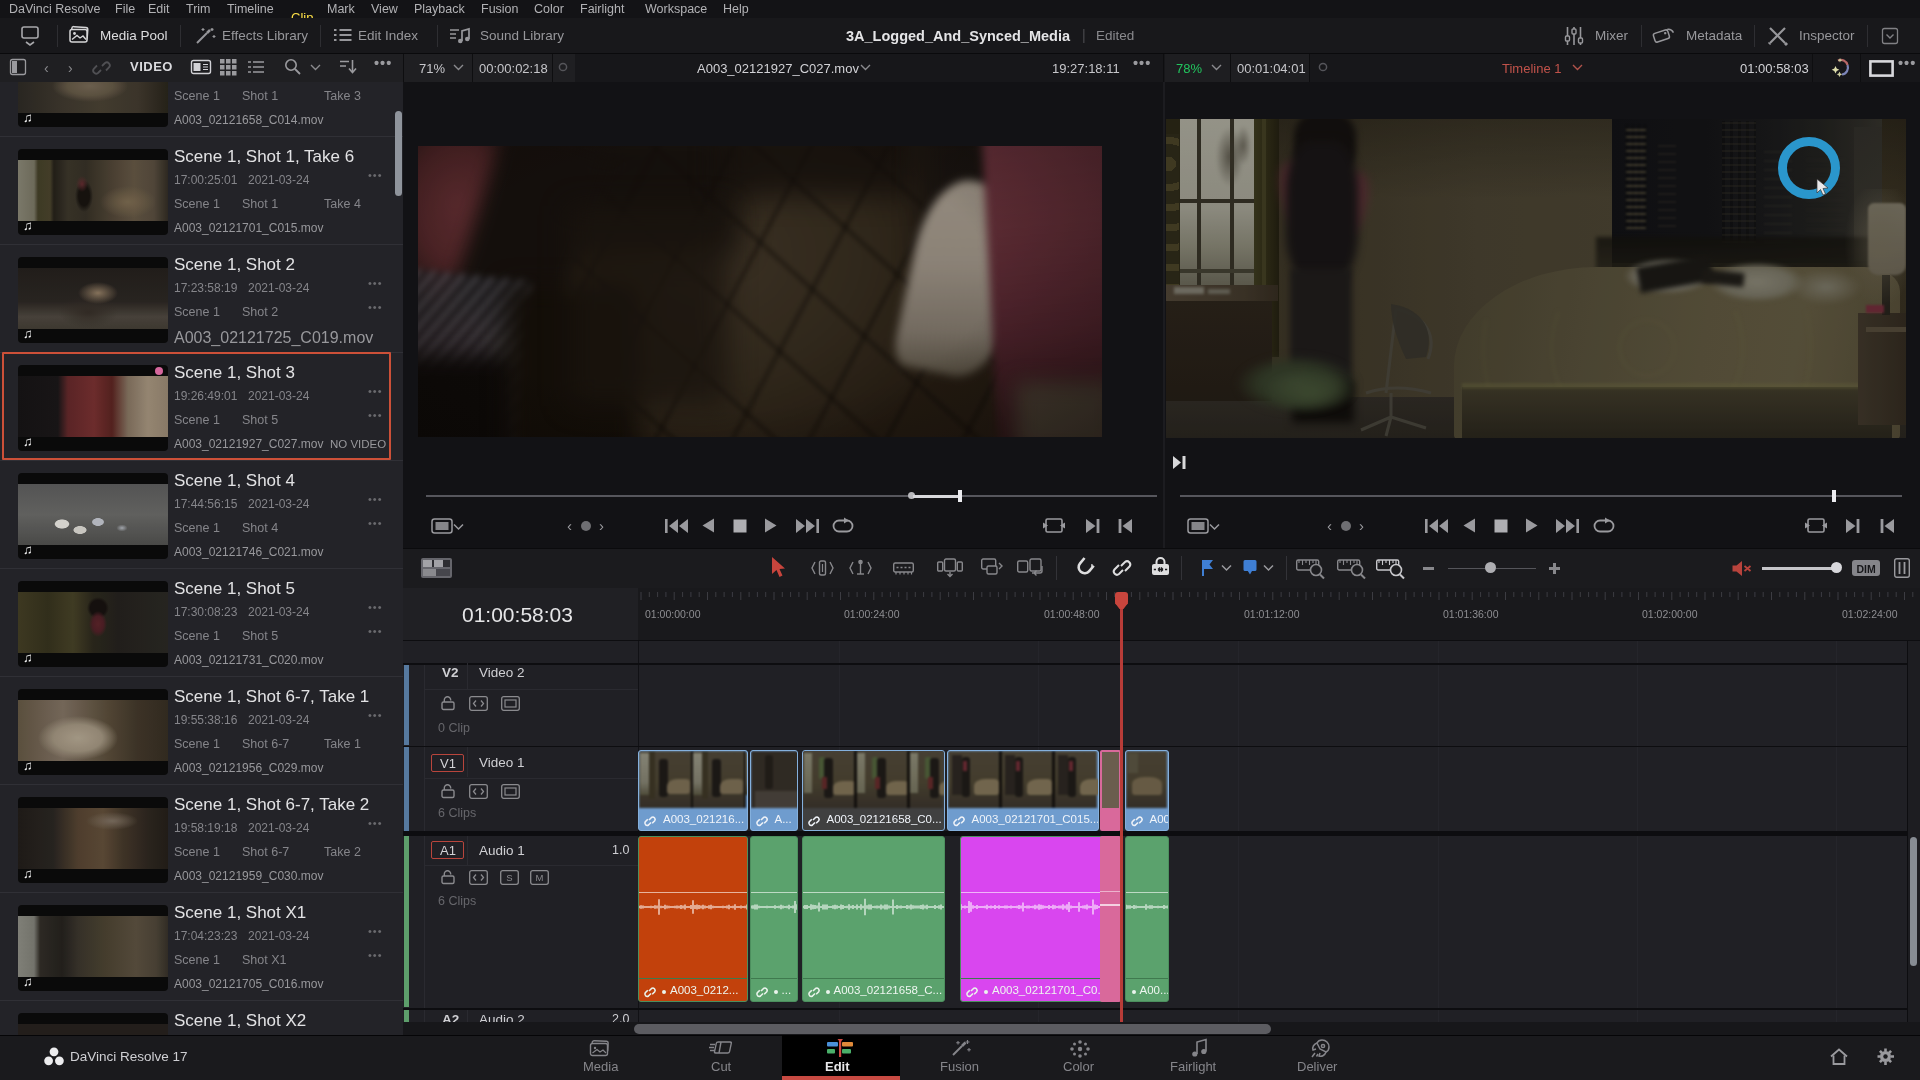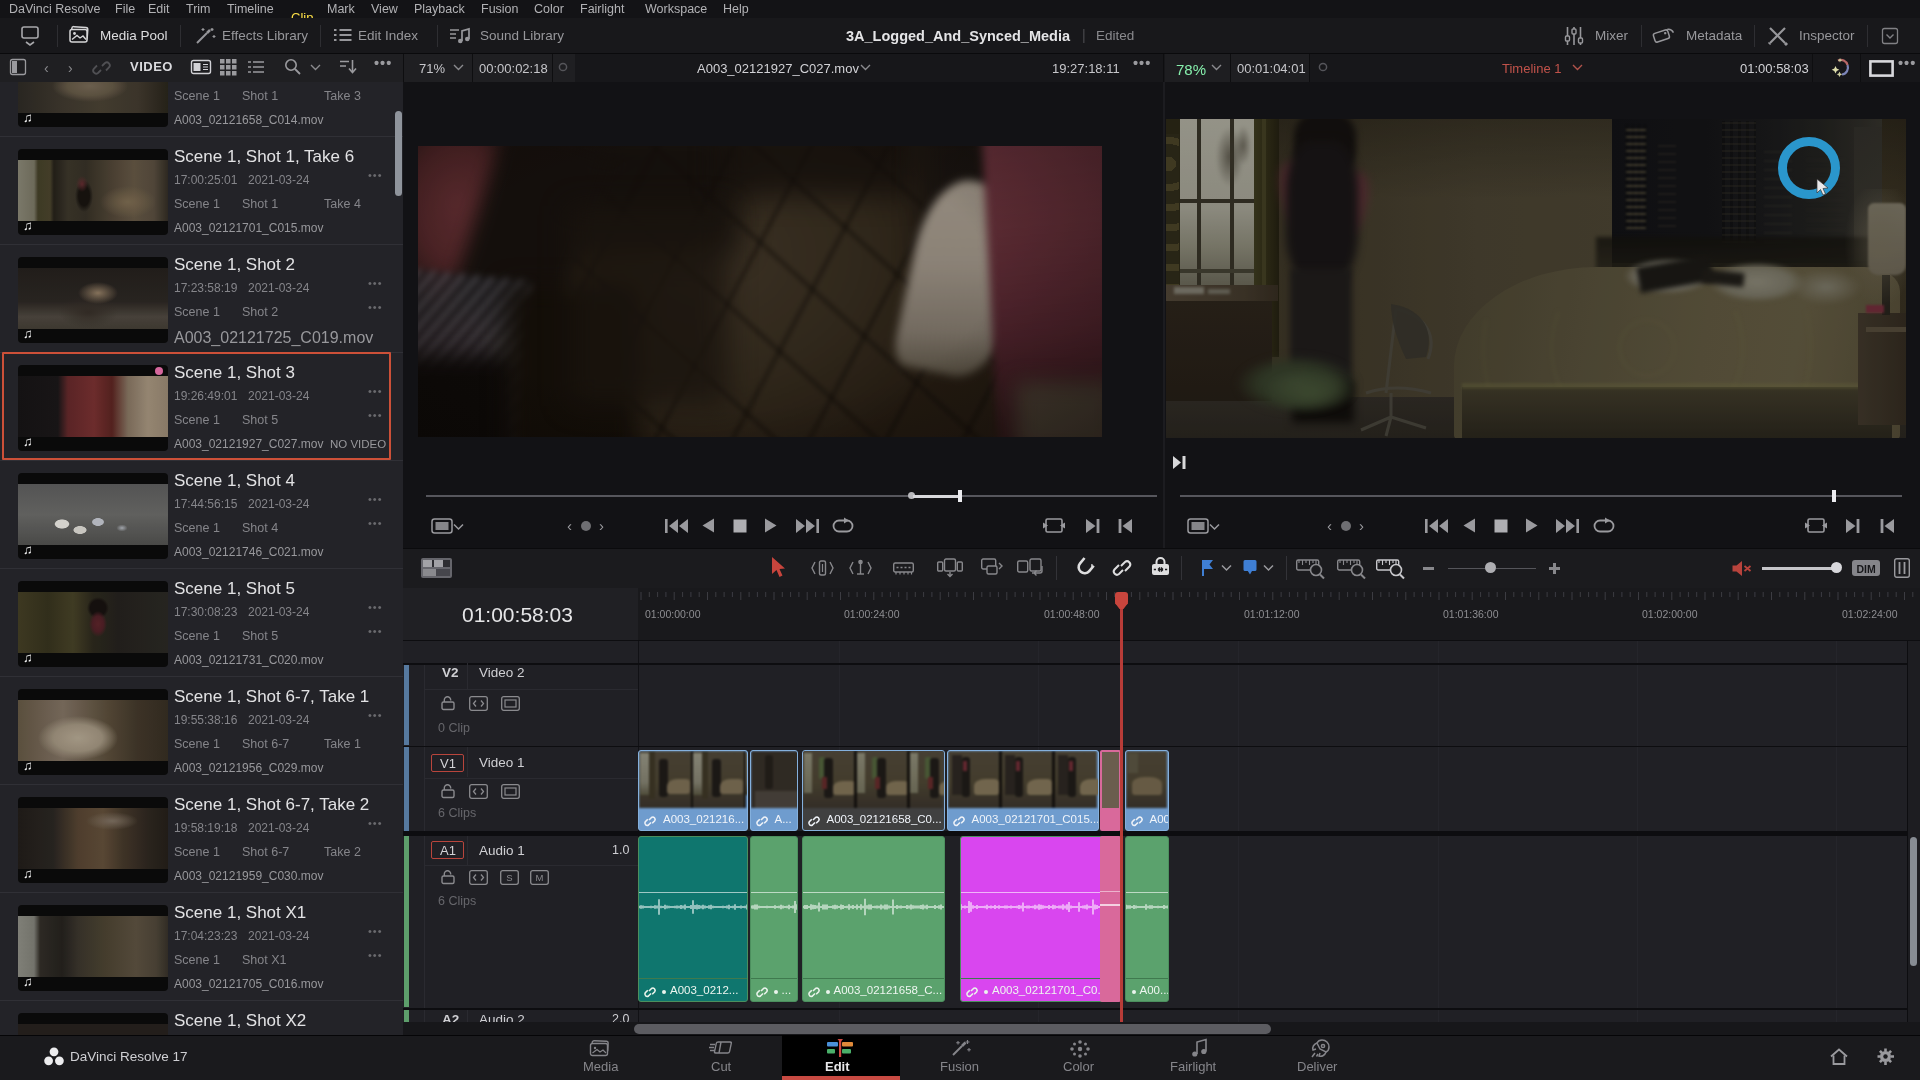--- a/index.html
+++ b/index.html
@@ -174,21 +174,21 @@
 <div class="t" style="left:479px;top:61px;font-size:13px;color:#c6c6ca">00:00:02:18</div>
 <svg style="left:558px;top:62px" width="10" height="10">
     <circle cx="5" cy="5" r="3.6" fill="none" stroke="#55555a" stroke-width="1.5"></circle>
   </svg>
 <div class="t" style="left:697px;top:61px;font-size:13px;color:#d2d2d6">A003_02121927_C027.mov</div>
 <svg style="left:860px;top:64px" width="11" height="7">
     <path d="M1 1 l4.5 4.5 L10 1" fill="none" stroke="#8a8a8e" stroke-width="1.4"></path>
   </svg>
 <div class="t" style="left:1052px;top:61px;font-size:13px;color:#c6c6ca">19:27:18:11</div>
 <div class="t" style="left:1133px;top:55px;font-size:14.5px;letter-spacing:1px;color:#9a9a9e;font-weight:bold">•••</div>
-<div class="t" style="left:1176px;top:61px;font-size:15px;color:#86efac">78%</div>
+<div class="t" style="left:1176px;top:61px;font-size:13px;color:#22c55e">78%</div>
 <svg style="left:1211px;top:64px" width="11" height="7">
     <path d="M1 1 l4.5 4.5 L10 1" fill="none" stroke="#8a8a8e" stroke-width="1.4"></path>
   </svg>
 <div class="t" style="left:1237px;top:61px;font-size:13px;color:#c6c6ca">00:01:04:01</div>
 <svg style="left:1318px;top:62px" width="10" height="10">
     <circle cx="5" cy="5" r="3.6" fill="none" stroke="#55555a" stroke-width="1.5"></circle>
   </svg>
 <div class="t" style="left:1502px;top:61px;font-size:13px;color:#c0524a">Timeline 1</div>
 <svg style="left:1572px;top:64px" width="11" height="7">
     <path d="M1 1 l4.5 4.5 L10 1" fill="none" stroke="#b0534b" stroke-width="1.4"></path>
@@ -854,21 +854,21 @@
       <g stroke="#eef2f8" stroke-width="1.6" fill="none">
         <path d="M5.5 7.5 L3 10 a2.3 2.3 0 0 1 -3.2 -3.2 L2.3 4.3" transform="translate(1.5,1)"></path>
         <path d="M6 4.5 L8.5 2 a2.3 2.3 0 0 1 3.2 3.2 L9.2 7.7" transform="translate(-1,1.5)"></path>
       </g>
     </svg>
 <div class="t" style="left:24px;top:62px;font-size:11.5px;color:#f0f4fa">A003_...</div>
 </div>
 <div class="a" style="left:1100px;top:750px;width:21px;height:81px;background:#d9699b;border-radius:2px;overflow:hidden">
 <div class="a" style="left:2px;top:1.5px;width:17px;height:56px;background:#6b5d4e"></div>
 </div>
-<div class="a" style="left:638px;top:836px;width:109.5px;height:166px;background:#0f766e;border:1px solid #4c8f5e;border-radius:3px;overflow:hidden">
+<div class="a" style="left:638px;top:836px;width:109.5px;height:166px;background:#c2410c;border:1px solid #4c8f5e;border-radius:3px;overflow:hidden">
 <div class="a" style="left:0;top:141px;width:109.5px;height:1px;background:#3f7a4e"></div>
 <div class="a" style="left:0;top:55px;width:109.5px;height:1px;background:rgba(255,255,255,.6)"></div>
 <svg style="left:0;top:0" width="110" height="140">
       <path d="M0 68.8 V71.2 M2 68.2 V71.8 M4 68.5 V71.5 M6 69.0 V71.0 M8 69.0 V71.0 M10 69.0 V71.0 M12 68.7 V71.3 M14 69.0 V71.0 M16 68.3 V71.7 M18 68.4 V71.6 M20 62.3 V77.7 M22 68.8 V71.2 M24 69.0 V71.0 M26 67.8 V72.2 M28 68.4 V71.6 M30 68.8 V71.2 M32 69.0 V71.0 M34 68.9 V71.1 M36 68.7 V71.3 M38 68.4 V71.6 M40 68.8 V71.2 M42 68.1 V71.9 M44 68.4 V71.6 M46 67.6 V72.4 M48 68.9 V71.1 M50 69.0 V71.0 M52 68.0 V72.0 M54 63.3 V76.7 M56 67.9 V72.1 M58 67.6 V72.4 M60 68.1 V71.9 M62 68.4 V71.6 M64 67.7 V72.3 M66 68.6 V71.4 M68 69.0 V71.0 M70 68.2 V71.8 M72 67.8 V72.2 M74 68.7 V71.3 M76 69.0 V71.0 M78 68.9 V71.1 M80 69.0 V71.0 M82 69.0 V71.0 M84 68.7 V71.3 M86 69.0 V71.0 M88 68.5 V71.5 M90 67.8 V72.2 M92 68.9 V71.1 M94 68.8 V71.2 M96 67.3 V72.7 M98 68.9 V71.1 M100 68.9 V71.1 M102 68.4 V71.6 M104 69.0 V71.0 M106 68.8 V71.2 M108 67.4 V72.6" stroke="rgba(255,255,255,.85)" stroke-width="1.3"></path>
     </svg>
 <svg style="left:5px;top:148px" width="13" height="13">
       <g stroke="#eaf4ec" stroke-width="1.6" fill="none">
         <path d="M5.5 7.5 L3 10 a2.3 2.3 0 0 1 -3.2 -3.2 L2.3 4.3" transform="translate(1.5,1)"></path>
         <path d="M6 4.5 L8.5 2 a2.3 2.3 0 0 1 3.2 3.2 L9.2 7.7" transform="translate(-1,1.5)"></path>
       </g>

